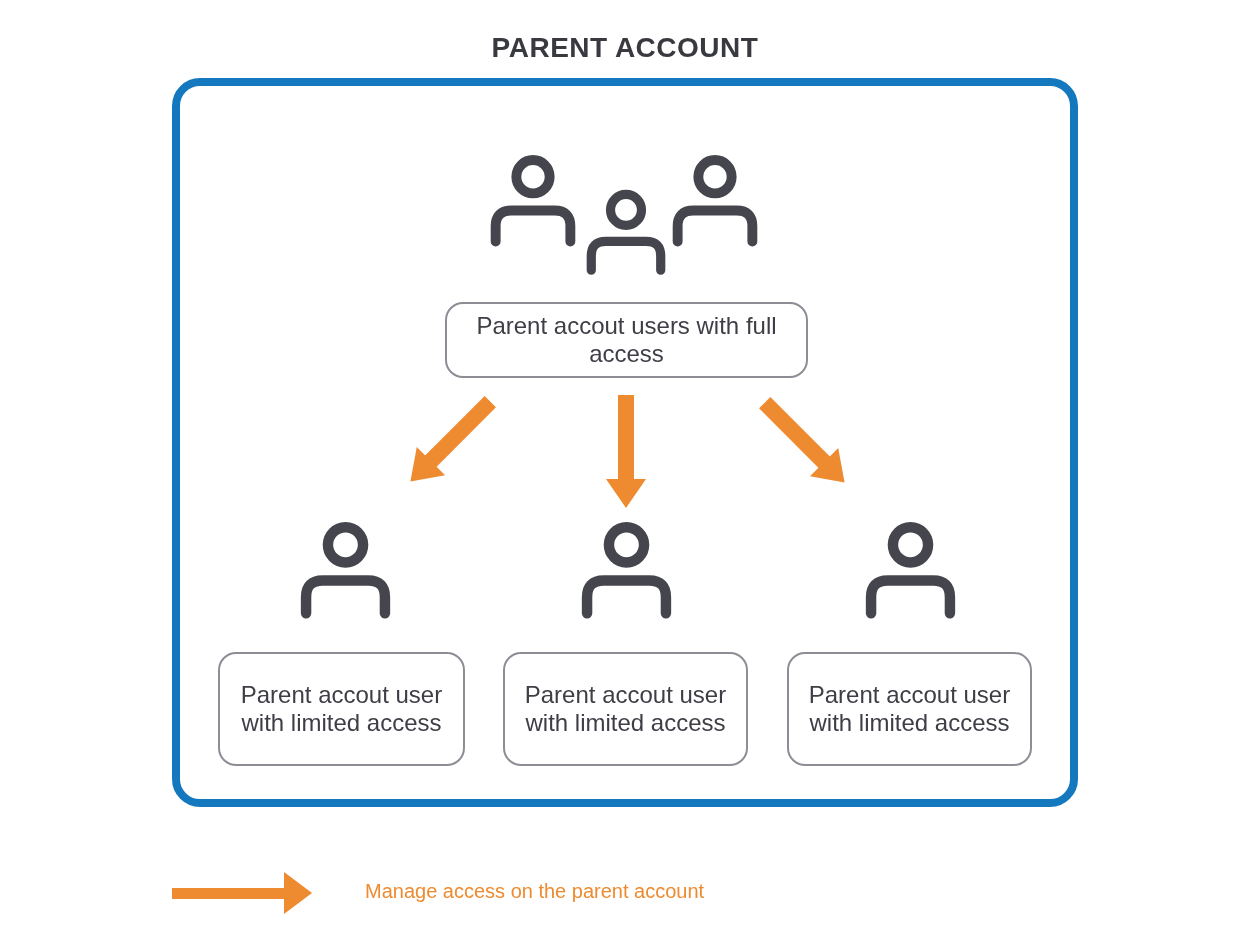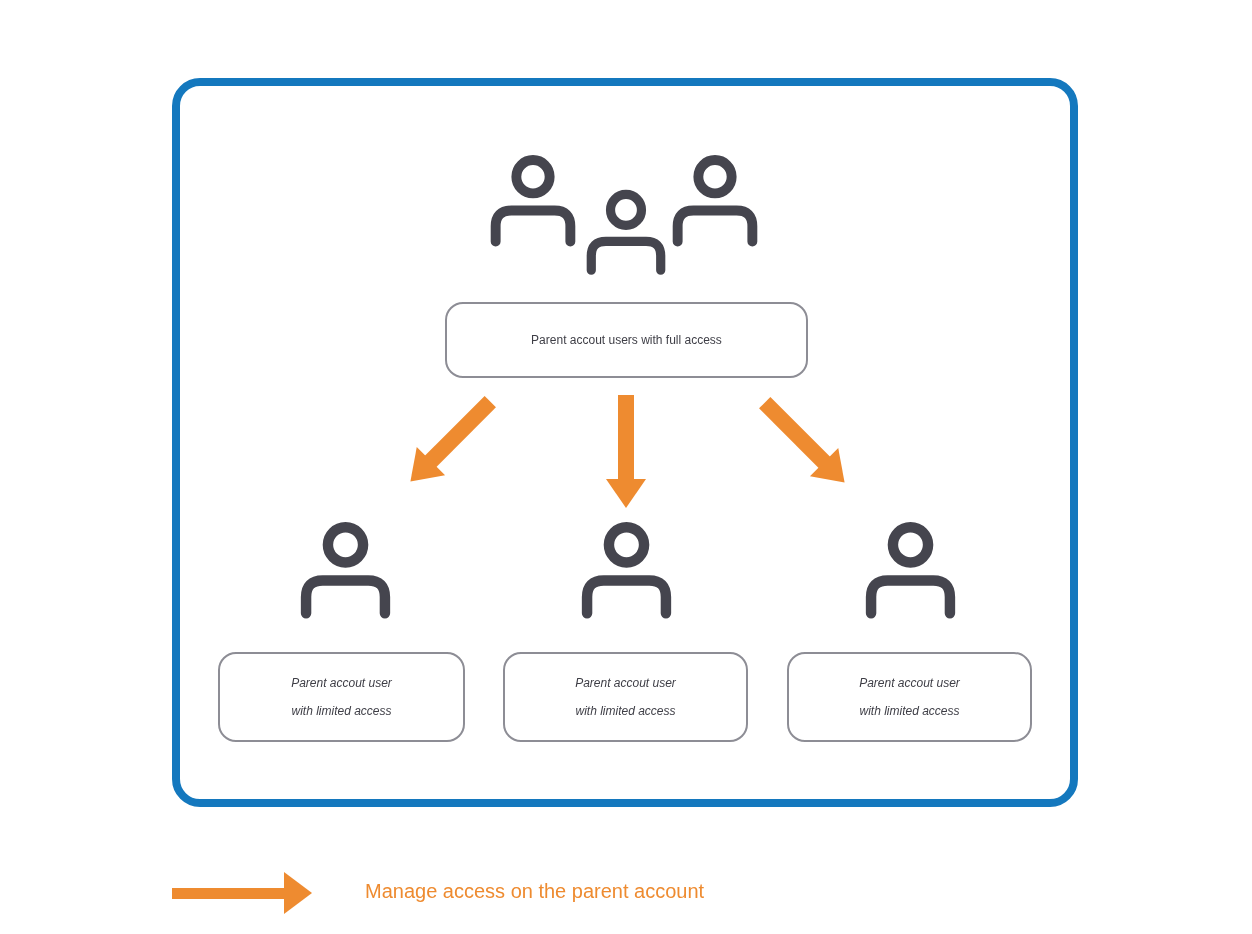--- a/index.html
+++ b/index.html
@@ -39,35 +39,35 @@
   .abs { position: absolute; }
 
   
   .label-box {
     position: absolute;
     box-sizing: border-box;
     border: 2px solid #8D8D95;
     border-radius: 18px;
     background: #ffffff;
     color: #3E3E46;
-    font-size: 12px;
+    font-size: 24px;
     display: flex;
     flex-direction: column;
     align-items: center;
     justify-content: center;
     text-align: center;
     line-height: 28px;
   }
   .full-access-box {
     left: 445px;
     top: 302px;
     width: 363px;
     height: 76px;
   }
-  .limited-box { width: 247px; height: 90px; font-style: italic; }
+  .limited-box { width: 247px; height: 114px; }
   .limited-box.b0 { left: 218px; top: 652px; }
   .limited-box.b1 { left: 503px; top: 652px; width: 245px; }
   .limited-box.b2 { left: 787px; top: 652px; width: 245px; }
 
   
   .arrow-wrap {
     position: absolute;
     width: 44px;
     height: 114px;
   }
@@ -87,20 +87,21 @@
     color: #EE8B30;
   }
 
   svg { overflow: visible; }
 </style>
 </head>
 <body>
 
 <div class="canvas">
 
+  <div class="diagram-title">PARENT ACCOUNT</div>
 
   <div class="main-box"></div>
 
   <div>
 
     <svg class="abs" style="left:488px; top:154px;" width="90" height="94" viewBox="0 0 100 104">
       <circle cx="50" cy="25" r="18.5" fill="none" stroke="#45454E" stroke-width="11"></circle>
       <path d="M 8.5 97 L 8.5 80 Q 8.5 62.5 26 62.5 L 74 62.5 Q 91.5 62.5 91.5 80 L 91.5 97" fill="none" stroke="#45454E" stroke-width="11" stroke-linecap="round"></path>
     </svg>
 

